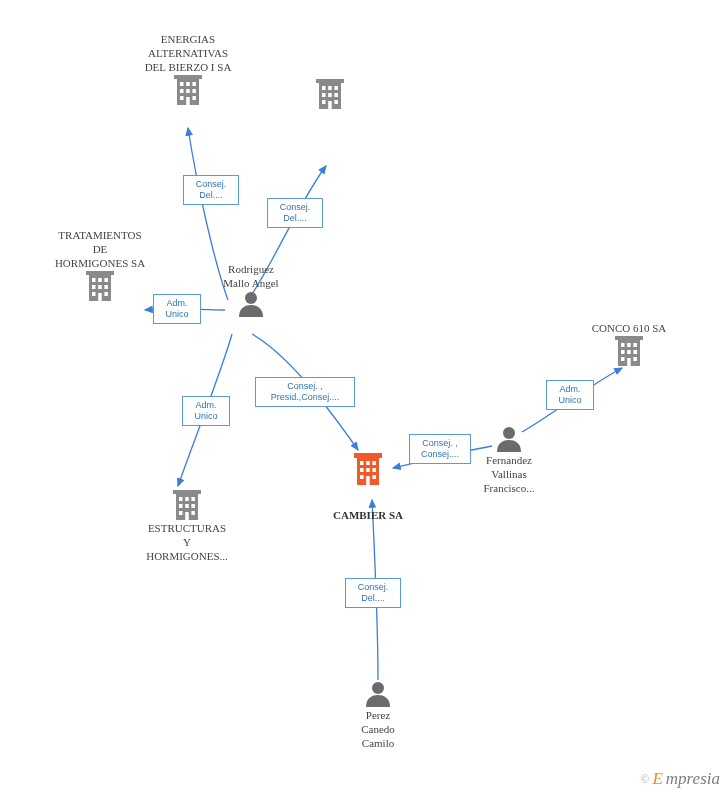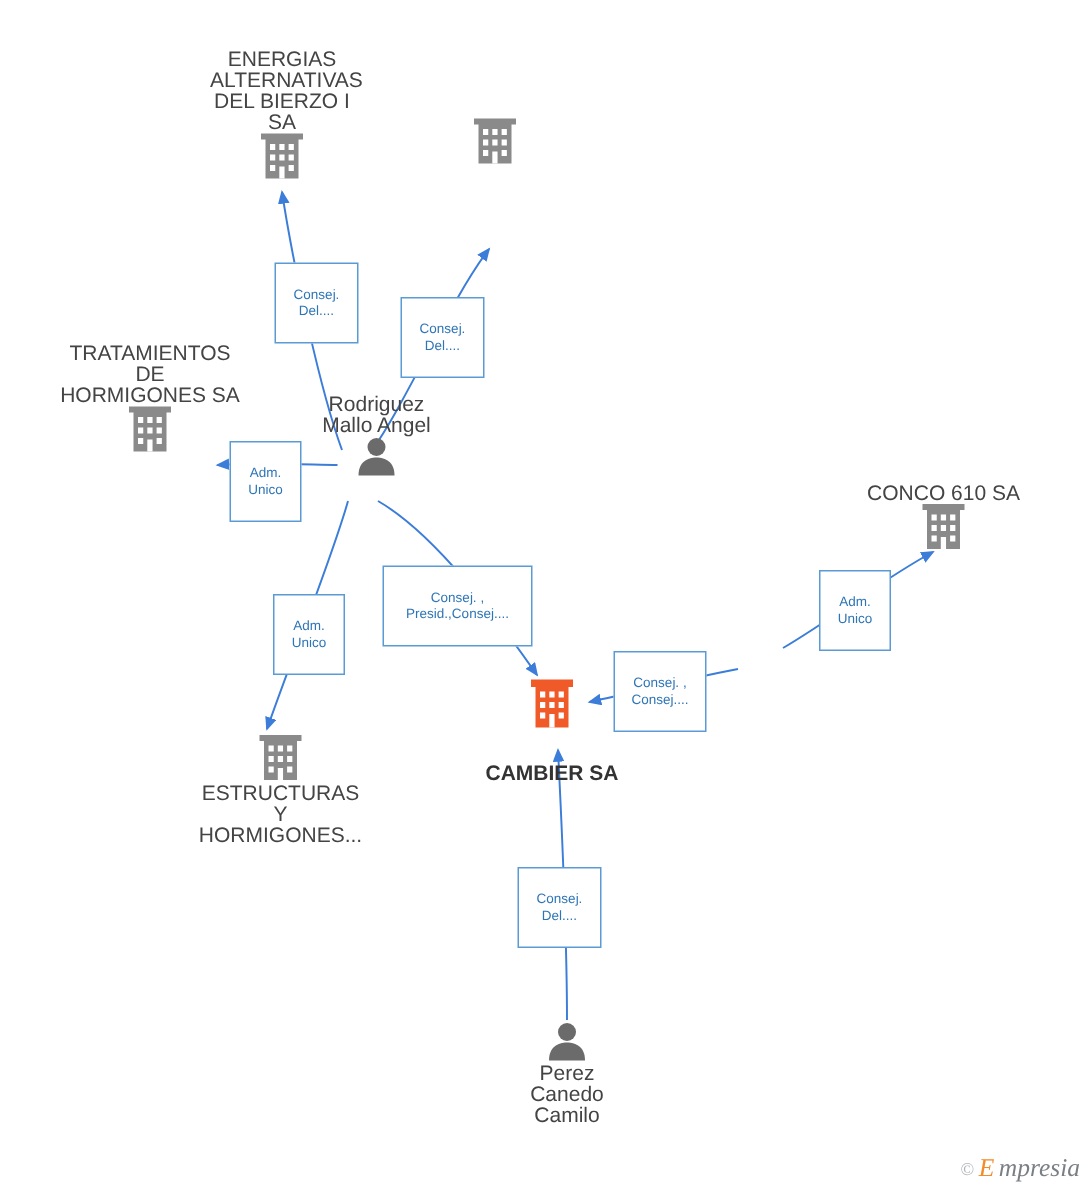--- a/index.html
+++ b/index.html
@@ -23,45 +23,46 @@
     top: 0;
     width: 728px;
     height: 795px;
     pointer-events: none;
   }
   .node {
     position: absolute;
     text-align: center;
   }
   .node-label {
-    font-size: 14px;
+    font-size: 11px;
     line-height: 14px;
     color: #444444;
     white-space: pre-line;
+    font-family: Liberation Serif, serif;
   }
   .node-label.center {
     color: #333333;
     font-weight: bold;
   }
   .company-icon {
     display: block;
     margin: 0 auto;
   }
   .person-icon {
     display: block;
     margin: 0 auto;
   }
   .edge-label {
     position: absolute;
     border: 1px solid #5b9bd5;
     background: #ffffff;
     color: #2e75b6;
     font-size: 9px;
     line-height: 11px;
-    padding: 15px 5px;
+    padding: 3px 5px;
     text-align: center;
     white-space: pre-line;
     box-sizing: border-box;
   }
   .watermark {
     position: absolute;
     right: 8px;
     bottom: 6px;
     display: flex;
     align-items: center;
@@ -190,20 +191,29 @@
 
   <div class="node" style="left:196px; top:262px; width:110px;">
     <div class="node-label">Rodriguez
 Mallo Angel</div>
     <svg class="person-icon" width="28" height="28" viewBox="0 0 28 28">
       <circle cx="14" cy="8" r="6" fill="#6b6b6b"></circle>
       <path d="M2,27 C2,18 8,15 14,15 C20,15 26,18 26,27 Z" fill="#6b6b6b"></path>
     </svg>
   </div>
 
+  <div class="node" style="left:460px; top:425px; width:98px;">
+    <svg class="person-icon" width="28" height="28" viewBox="0 0 28 28">
+      <circle cx="14" cy="8" r="6" fill="#6b6b6b"></circle>
+      <path d="M2,27 C2,18 8,15 14,15 C20,15 26,18 26,27 Z" fill="#6b6b6b"></path>
+    </svg>
+    <div class="node-label">Fernandez
+Vallinas
+Francisco...</div>
+  </div>
 
   <div class="node" style="left:337px; top:680px; width:82px;">
     <svg class="person-icon" width="28" height="28" viewBox="0 0 28 28">
       <circle cx="14" cy="8" r="6" fill="#6b6b6b"></circle>
       <path d="M2,27 C2,18 8,15 14,15 C20,15 26,18 26,27 Z" fill="#6b6b6b"></path>
     </svg>
     <div class="node-label">Perez
 Canedo
 Camilo</div>
   </div>

